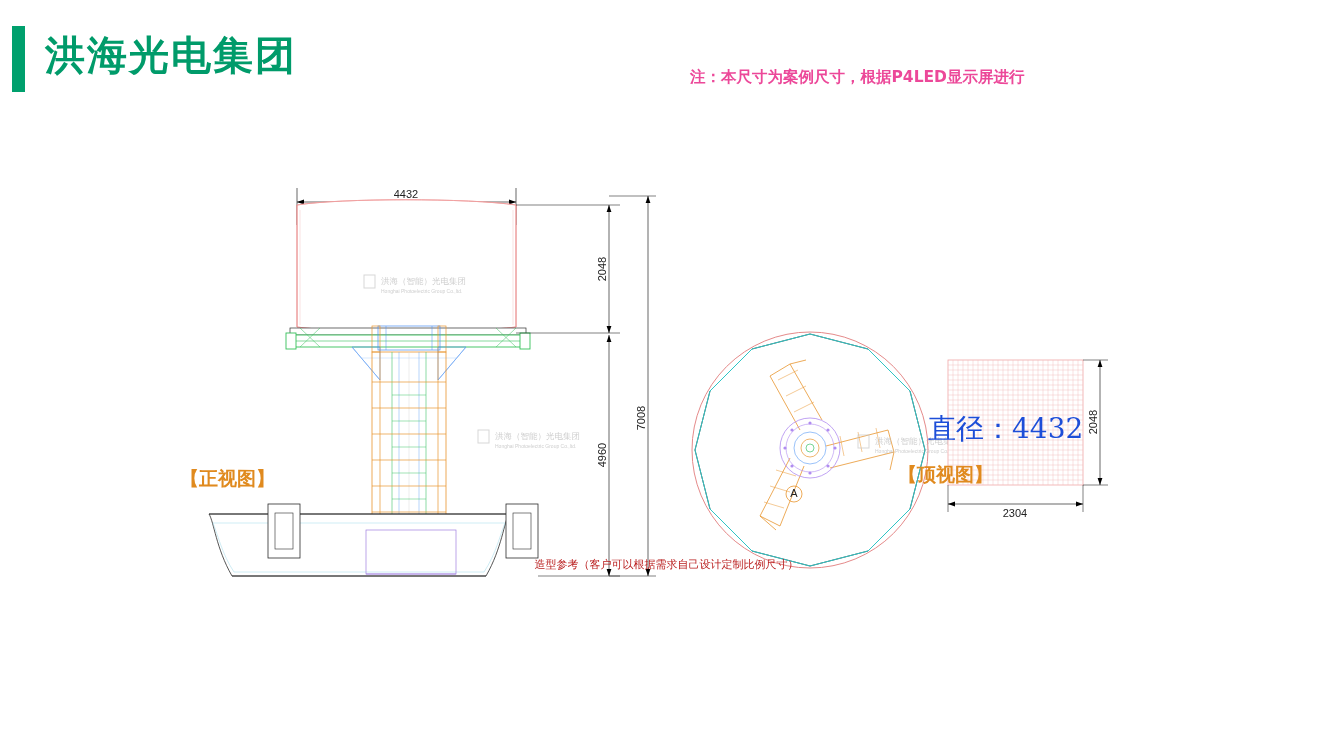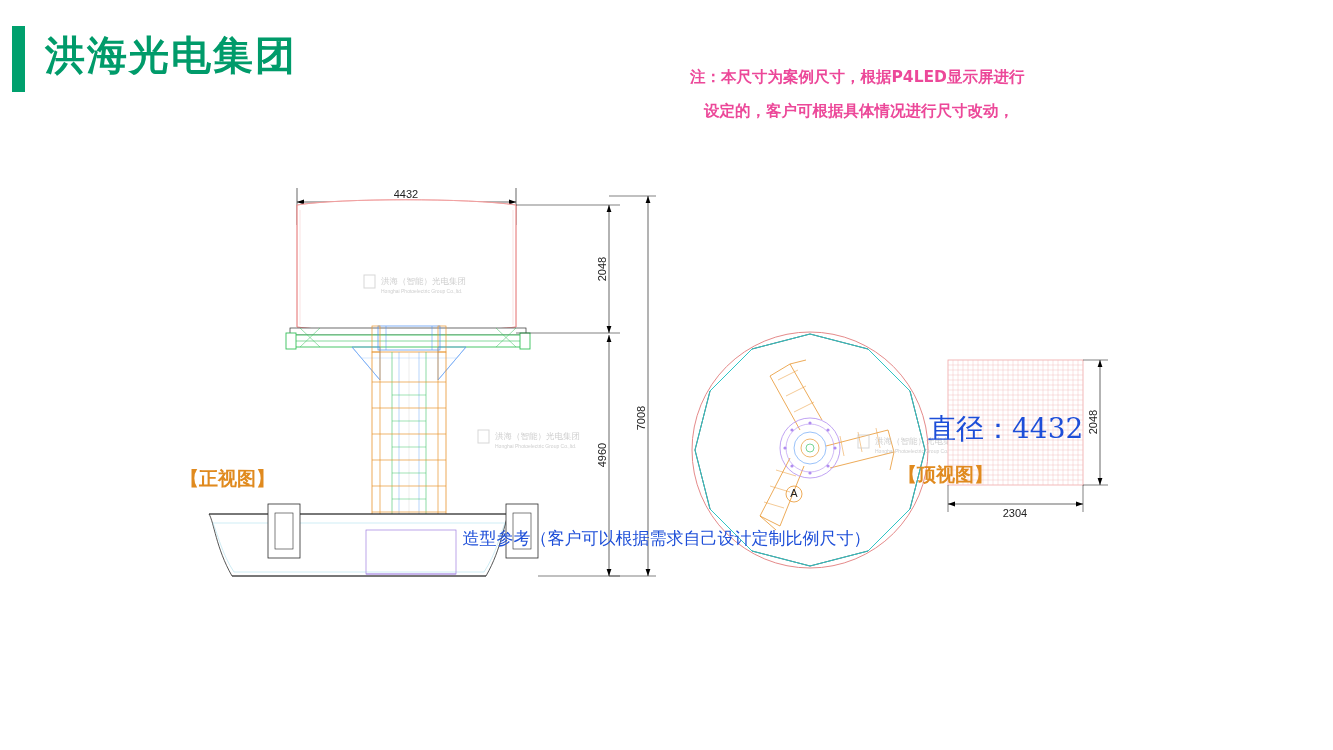--- a/index.html
+++ b/index.html
@@ -89,25 +89,25 @@
     top: 410px;
     font-size: 28px;
     color: #1d4ed8;
     font-family: "DejaVu Serif", serif;
     white-space: nowrap;
   }
 
   .footer {
     position: absolute;
     left: 0;
-    top: 527px;
+    top: 557px;
     width: 1333px;
     text-align: center;
-    font-size: 17px;
-    color: #1d4ed8;
+    font-size: 11px;
+    color: #b91c1c;
     font-family: "DejaVu Sans", sans-serif;
   }
 
   
   .dimtxt {
     font-family: "Liberation Sans", sans-serif;
     font-size: 11px;
     fill: #222;
   }
   .wm {
@@ -118,21 +118,20 @@
 </head>
 <body>
 
 <div class="header">
   <div class="header-bar"></div>
   <div class="header-title">洪海光电集团</div>
 </div>
 
 <div class="note">
   <div class="line1">注：本尺寸为案例尺寸，根据P4LED显示屏进行</div>
-  <div class="line2">设定的，客户可根据具体情况进行尺寸改动，</div>
 </div>
 
 <div class="canvas">
 <svg width="1333" height="620" viewBox="0 0 1333 620" xmlns="http://www.w3.org/2000/svg">
 
   <g>
 
     <g>
       <line x1="297" y1="58" x2="297" y2="95" stroke="#000" stroke-width="0.6"></line>
       <line x1="516" y1="58" x2="516" y2="95" stroke="#000" stroke-width="0.6"></line>

